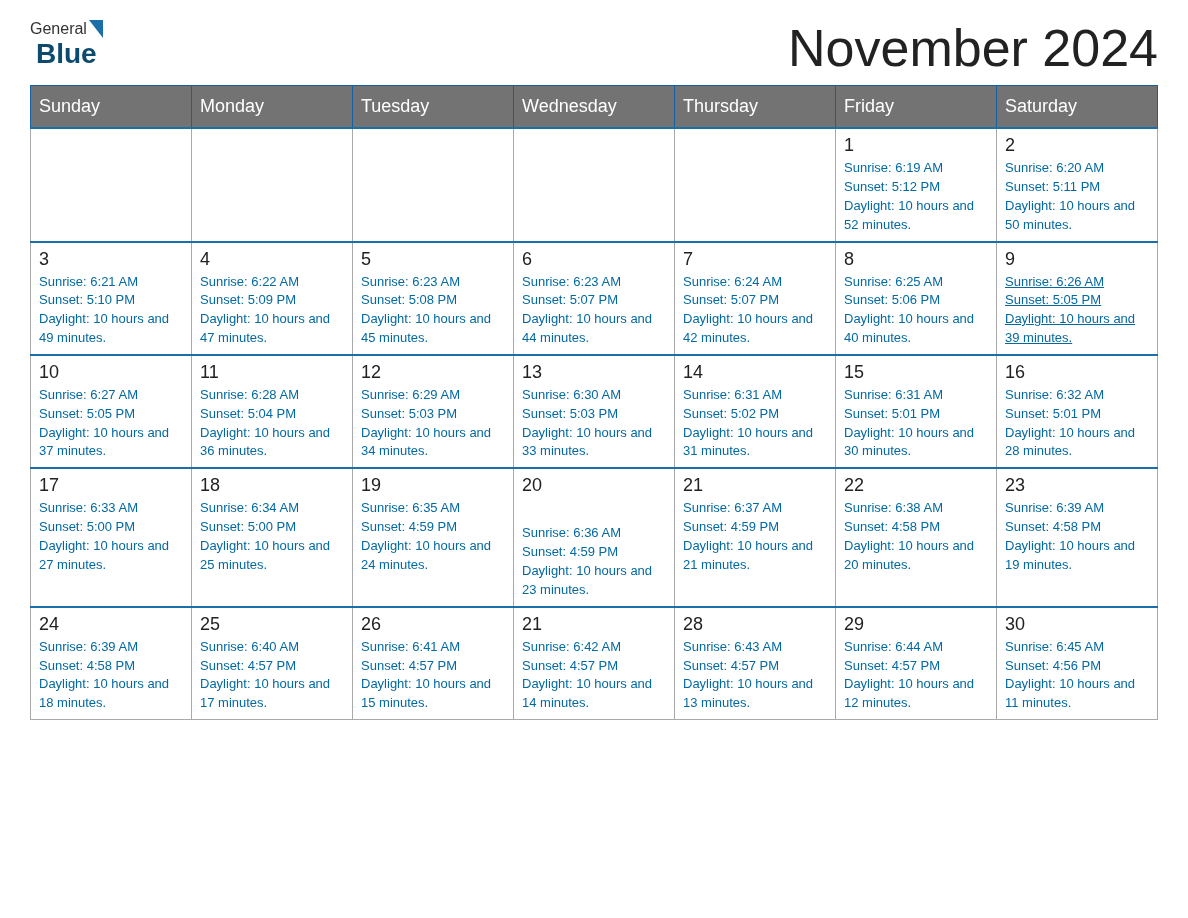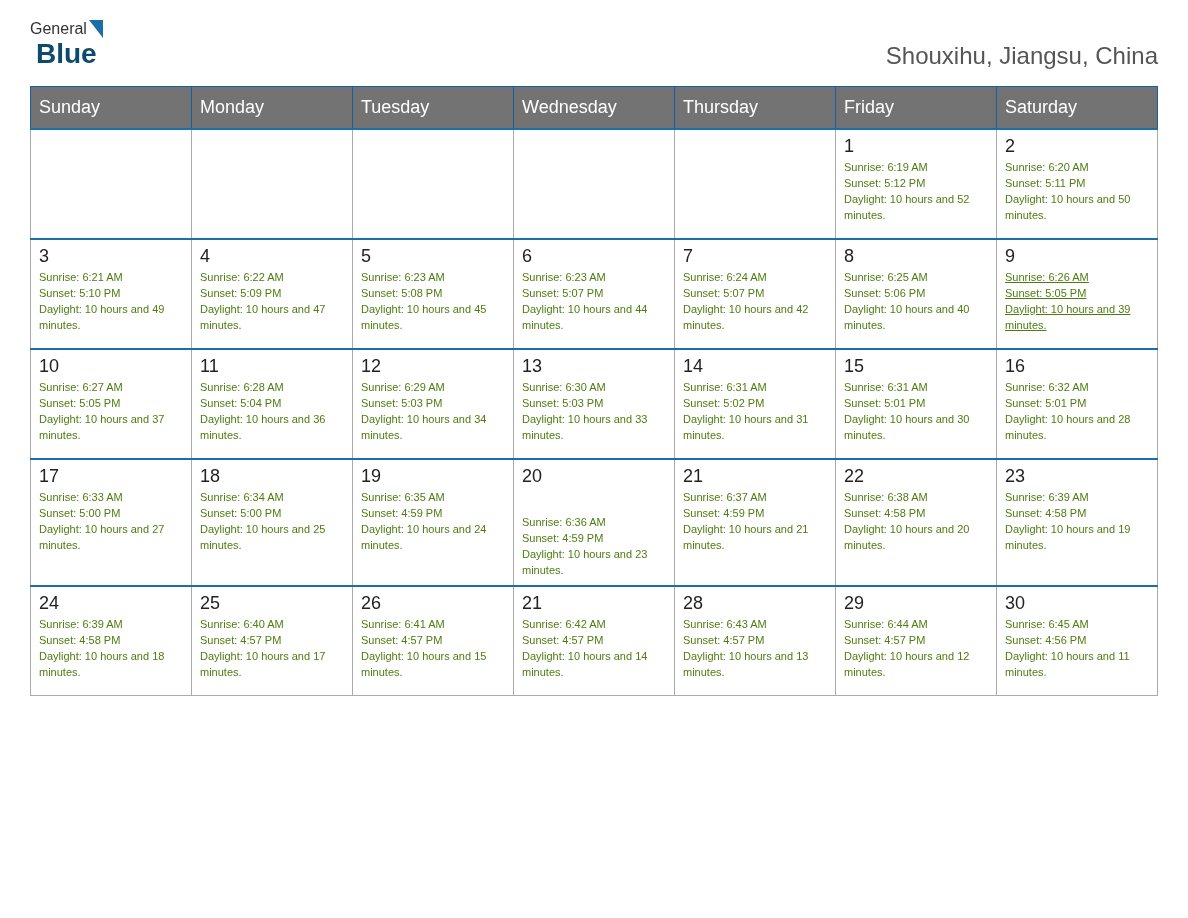--- a/index.html
+++ b/index.html
@@ -6,22 +6,22 @@
     body {
       font-family: Arial, sans-serif;
       background: #fff;
       padding: 20px 30px;
       width: 1188px;
       min-height: 918px;
     }
     .header-area {
       display: flex;
       justify-content: space-between;
-      align-items: flex-end;
-      margin-bottom: 16px;
+      align-items: flex-start;
+      margin-bottom: 8px;
     }
     .logo {
       display: flex;
       flex-direction: column;
       align-items: flex-start;
     }
     .logo-general { color: #333; }
     .logo-triangle {
       width: 0;
       height: 0;
@@ -68,22 +68,22 @@
       width: 14.28%;
       height: 110px;
     }
     .day-number {
       font-size: 18px;
       color: #222;
       display: block;
       margin-bottom: 3px;
     }
     .day-info {
-      font-size: 11px;
-      color: #4d7c0f;
+      font-size: 13px;
+      color: #0369a1;
       line-height: 1.45;
     }
     .empty-cell {
       background: #fff;
     }
     tr.week-row td {
       border-top: 2px solid #1a6fa8;
     }
     .logo-row {
       display: flex;
@@ -104,21 +104,21 @@
   <div class="logo">
     <div class="logo-row">
       <span class="logo-general">General</span>
       <span class="logo-triangle"></span>
     </div>
     <div style="margin-left: 4px;">
       <span class="logo-blue-word">Blue</span>
     </div>
   </div>
   <div class="title-area">
-    <div class="location-title">Shouxihu, Jiangsu, China</div>
+    <div class="month-title">November 2024</div>
   </div>
 </div>
 
 <table class="calendar-table">
   <thead>
     <tr>
     <th>Sunday</th>
         <th>Monday</th>
         <th>Tuesday</th>
         <th>Wednesday</th>

